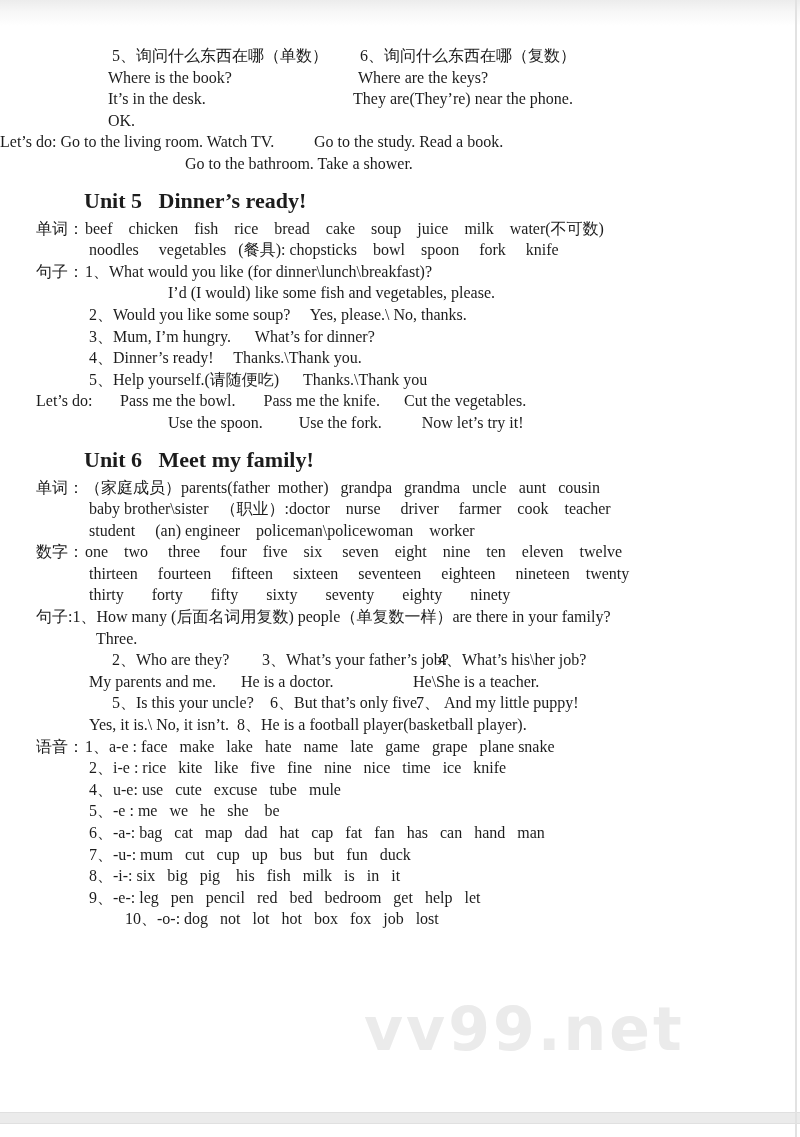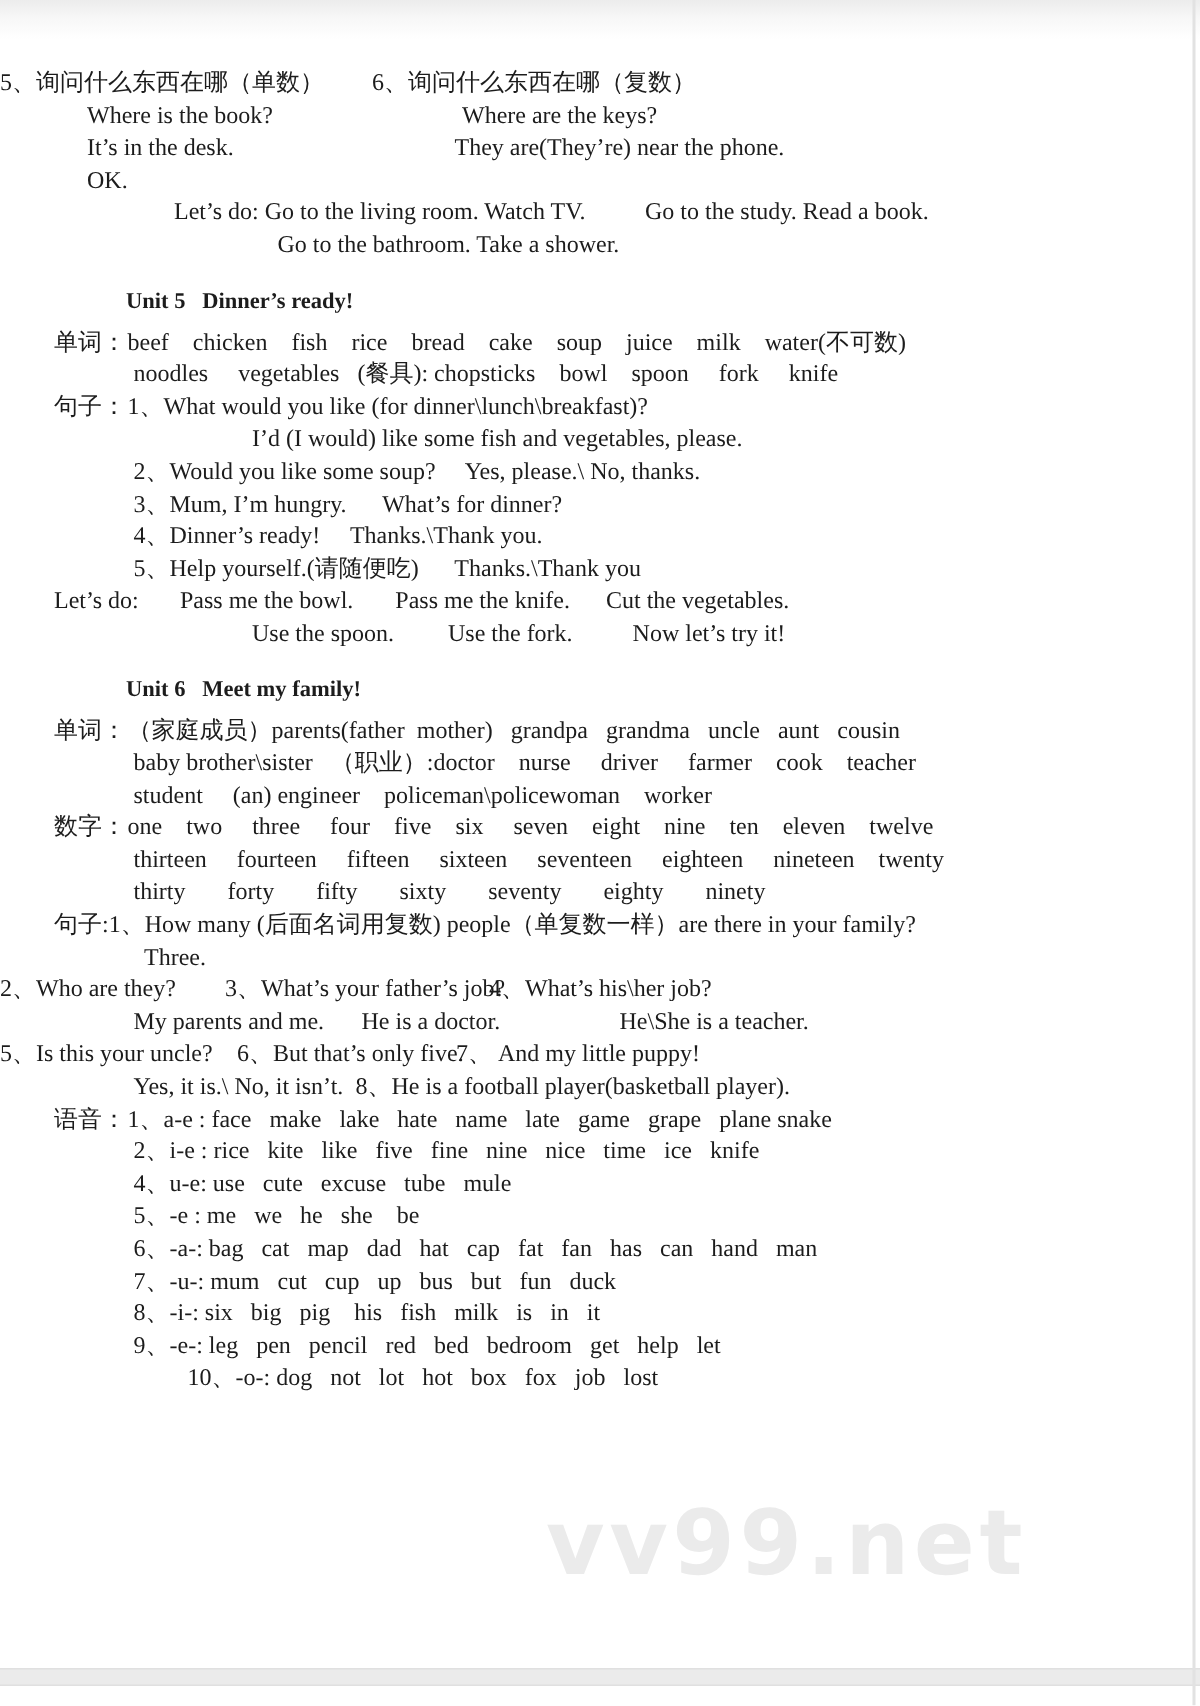--- a/index.html
+++ b/index.html
@@ -27,25 +27,25 @@
   .watermark{
     position:absolute;left:364px;top:994px;
     font-family:"DejaVu Sans","Liberation Sans",sans-serif;
     font-weight:bold;font-size:60px;letter-spacing:3px;
     color:#ebebeb;z-index:0;user-select:none;
   }
   .content{position:relative;z-index:1;padding-top:45px;}
   .ln{white-space:pre;line-height:21.6px;height:21.6px;}
   .col{display:inline-block;vertical-align:top;white-space:pre;}
   .hd{
-    font-size:15px;font-weight:bold;
+    font-size:22px;font-weight:bold;
     margin:14px 0 5px 84px;line-height:24px;white-space:pre;
   }
-  .pl84{padding-left:36px}.pl112{}.pl116{padding-left:116px}
-  .pl125{padding-left:125px}.pl133{padding-left:89px}.pl140{padding-left:58px}
+  .pl84{padding-left:36px}.pl112{padding-left:112px}.pl116{}
+  .pl125{padding-left:125px}.pl133{padding-left:89px}.pl140{padding-left:108px}
   .pl168{padding-left:168px}.pl172{padding-left:96px}.pl185{padding-left:185px}
   .w49{width:49px}.w84{width:84px}.w146{width:146px}.w148{width:148px}
   .w150{width:150px}.w152{width:152px}.w158{width:158px}.w172{width:172px}
   .w176{width:176px}.w245{width:245px}.w248{width:248px}.w250{width:250px}
   .w252{width:252px}.w256{width:256px}.w314{width:314px}
 </style>
 </head>
 <body>
 
 <div class="page">

